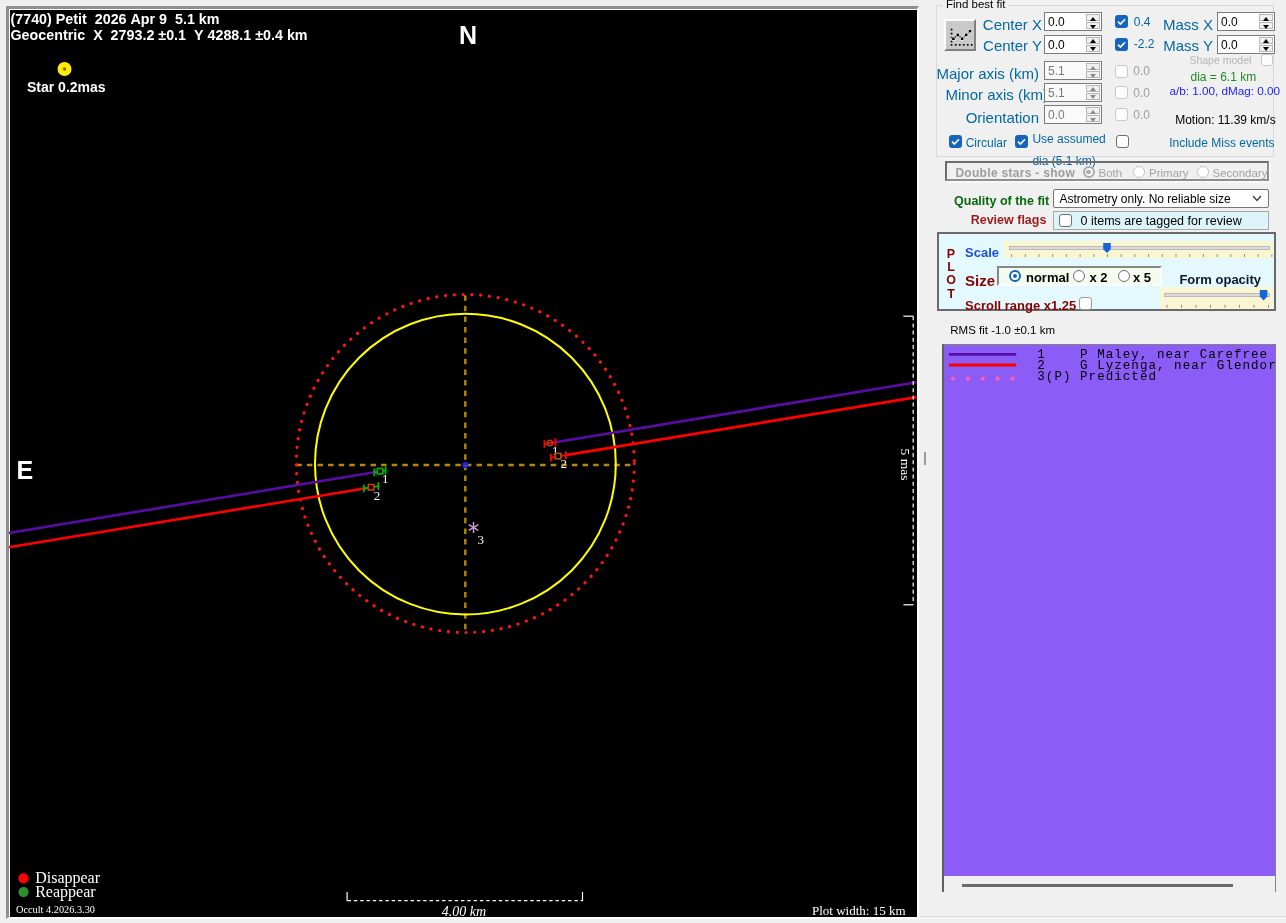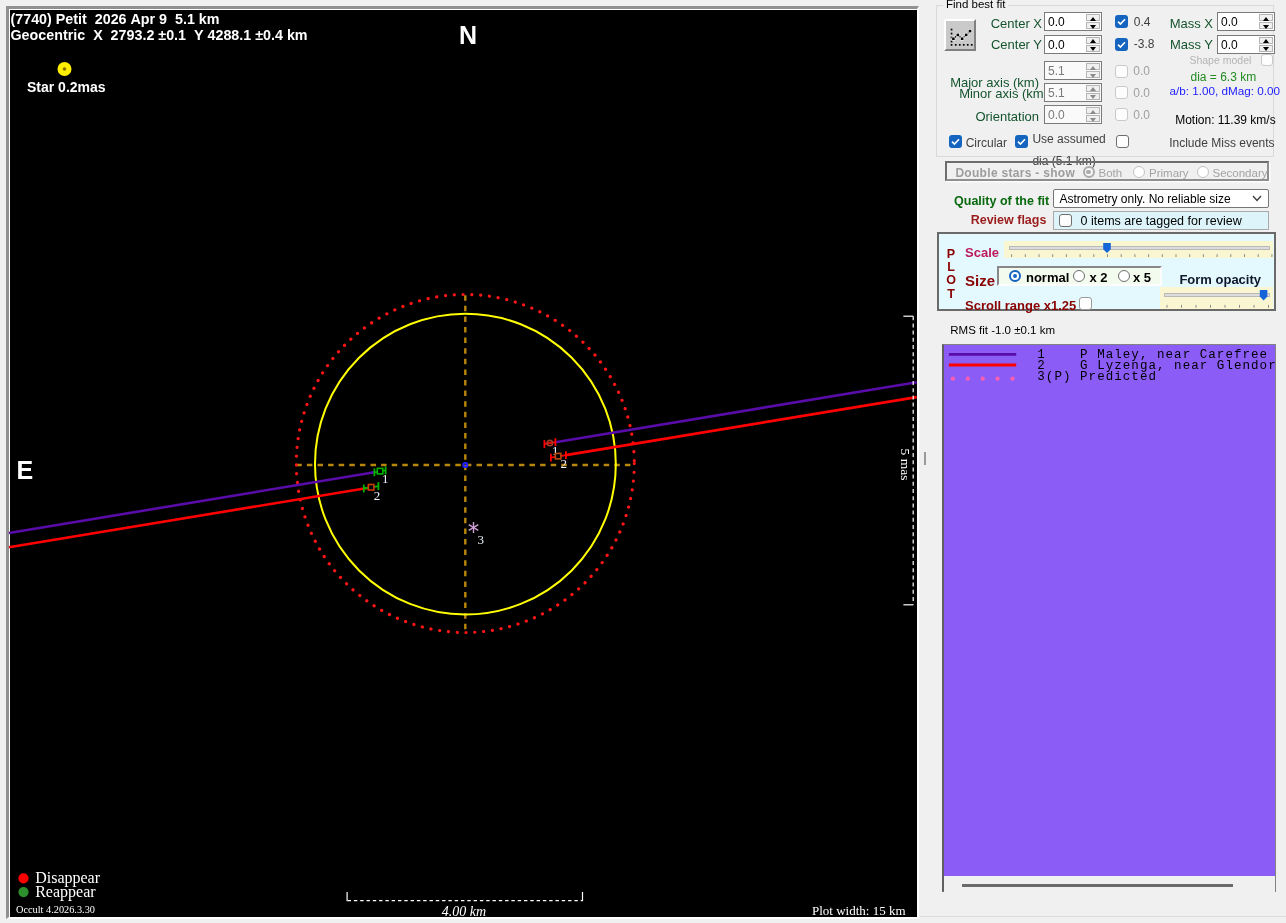--- a/index.html
+++ b/index.html
@@ -4,38 +4,38 @@
 <style>
   html,body{margin:0;padding:0;}
   body{width:1286px;height:923px;background:#f0f0f0;font-family:"Liberation Sans",sans-serif;position:relative;overflow:hidden;}
   .abs{position:absolute;}
   #plotpanel{left:5.5px;top:5.5px;width:908.2px;height:908.2px;background:#000;
     border-top:3px solid #909090;border-left:3px solid #909090;
     border-right:2px solid #ffffff;border-bottom:2px solid #ffffff;
     box-shadow:inset 1px 1px 0 #ffffff;}
   #plotsvg{position:absolute;left:0;top:0;}
   .abs svg{position:absolute;}
-  .rlabel{position:absolute;font-size:13px;color:#14532d;white-space:nowrap;}
+  .rlabel{position:absolute;font-size:15px;color:#0369a1;white-space:nowrap;}
   .num{position:absolute;width:56px;height:17px;background:#fff;border:1px solid #7a7a7a;}
   .num .v{position:absolute;left:3px;top:2px;font-size:12px;}
   .num .sp{position:absolute;right:1px;top:1px;width:14px;height:15px;}
   .num.dis{background:#fafafa;}
   .num.dis .v{color:#7a7a7a;}
   .spbtn{position:absolute;left:0;width:14px;height:7px;background:#f0f0f0;border:1px solid #b5b5b5;box-sizing:border-box;}
   .spbtn.up{top:0;} .spbtn.dn{top:8px;}
   .arr{position:absolute;left:3px;width:0;height:0;border-left:3.5px solid transparent;border-right:3.5px solid transparent;}
   .arr.u{top:1.5px;border-bottom:4px solid #000;}
   .arr.d{top:1.5px;border-top:4px solid #000;}
   .dis .arr.u{border-bottom-color:#8a8a8a;} .dis .arr.d{border-top-color:#8a8a8a;}
   .cb{position:absolute;width:13px;height:13px;box-sizing:border-box;border-radius:3px;}
   .cb.on{background:#1565c0;}
   .cb.off{background:#fff;border:1px solid #6e6e6e;}
   .cb.disoff{background:#fdfdfd;border:1px solid #c9c9c9;}
   .cb.on svg{position:absolute;left:0;top:0;}
-  .clabel{position:absolute;font-size:12px;color:#404040;white-space:nowrap;}
+  .clabel{position:absolute;font-size:12px;color:#0369a1;white-space:nowrap;}
   .glabel{color:#9f9f9f;}
   .rad{position:absolute;width:12px;height:12px;border-radius:50%;box-sizing:border-box;background:#fff;border:1px solid #6e6e6e;}
   .rad.sel{background:#fff;border:2.4px solid #1565c0;}
   .rad.sel::after{content:"";position:absolute;left:1.35px;top:1.35px;width:4.5px;height:4.5px;border-radius:50%;background:#1565c0;}
   .rad.dis{border:1px solid #c3c3c3;}
   .rad.seldis{background:#f6f6f6;border:2.4px solid #ababab;}
   .rad.seldis::after{content:"";position:absolute;left:1.35px;top:1.35px;width:4.5px;height:4.5px;border-radius:50%;background:#ababab;}
 </style>
 </head>
 <body>
@@ -149,21 +149,21 @@
         <rect x="18.9" y="12.6" width="2.6" height="2.6"></rect>
         <rect x="22.7" y="8.8" width="2.6" height="2.6"></rect>
   </g>
 </svg>
 </div>
 
 <div class="rlabel" style="right:244px;top:15.5px;">Center X</div>
 <div class="rlabel" style="right:244px;top:37.3px;">Center Y</div>
 <div class="rlabel" style="right:73px;top:15.5px;">Mass X</div>
 <div class="rlabel" style="right:73px;top:37.3px;">Mass Y</div>
-<div class="rlabel" style="right:247px;top:64.5px;margin-top:10px;">Major axis (km)</div>
+<div class="rlabel" style="right:247px;top:64.5px;">Major axis (km)</div>
 <div class="rlabel" style="right:238px;top:86px;">Minor axis (km)</div>
 <div class="rlabel" style="right:247px;top:108.5px;">Orientation</div>
 
 <div class="num" style="left:1044px;top:12px;">
     <span class="v">0.0</span>
     <span class="sp">
       <span class="spbtn up">
         <i class="arr u"></i>
       </span>
       <span class="spbtn dn">
@@ -242,33 +242,33 @@
     <svg width="13" height="13" viewBox="0 0 13 13">
       <polyline points="3,6.6 5.4,9 10,4.2" fill="none" stroke="#fff" stroke-width="1.6"></polyline>
     </svg>
   </div>
 <div class="clabel" style="left:1133.8px;top:14.8px;">0.4</div>
 <div class="cb on" style="left:1114.6px;top:37.5px;">
     <svg width="13" height="13" viewBox="0 0 13 13">
       <polyline points="3,6.6 5.4,9 10,4.2" fill="none" stroke="#fff" stroke-width="1.6"></polyline>
     </svg>
   </div>
-<div class="clabel" style="left:1133.8px;top:37.2px;">-3.8</div>
+<div class="clabel" style="left:1133.8px;top:37.2px;">-2.2</div>
 
 <div class="cb disoff" style="left:1114.6px;top:64.5px;"></div>
 <div class="clabel glabel" style="left:1133.3px;top:64.2px;">0.0</div>
 <div class="cb disoff" style="left:1114.6px;top:86px;"></div>
 <div class="clabel glabel" style="left:1133.3px;top:85.7px;">0.0</div>
 <div class="cb disoff" style="left:1114.6px;top:108.3px;"></div>
 <div class="clabel glabel" style="left:1133.3px;top:108px;">0.0</div>
 
 <div class="abs" style="right:34.7px;top:54px;font-size:10.5px;color:#b4b4b4;white-space:nowrap;">Shape model</div>
 <div class="cb disoff" style="left:1260.6px;top:54.2px;width:12px;height:12px;"></div>
 
-<div class="abs" style="left:1190.5px;top:70px;font-size:12px;color:#228b22;white-space:nowrap;">dia = 6.3 km</div>
+<div class="abs" style="left:1190.5px;top:70px;font-size:12px;color:#228b22;white-space:nowrap;">dia = 6.1 km</div>
 <div class="abs" style="left:1169.5px;top:83.6px;font-size:11.7px;color:#2222ff;white-space:nowrap;">a/b: 1.00, dMag: 0.00</div>
 <div class="abs" style="left:1175.2px;top:112.8px;font-size:12px;color:#000;white-space:nowrap;">Motion: 11.39 km/s</div>
 
 <div class="cb on" style="left:948.9px;top:135.4px;">
     <svg width="13" height="13" viewBox="0 0 13 13">
       <polyline points="3,6.6 5.4,9 10,4.2" fill="none" stroke="#fff" stroke-width="1.6"></polyline>
     </svg>
   </div>
 <div class="clabel" style="left:965.7px;top:135.6px;text-align:center;">Circular</div>
 <div class="cb on" style="left:1015px;top:135.4px;">
@@ -298,21 +298,21 @@
 </div>
 
 <div class="abs" style="right:239.6px;top:213px;font-size:12.5px;font-weight:bold;color:#9b1c1c;white-space:nowrap;">Review flags</div>
 <div class="abs" style="left:1052.5px;top:210.8px;width:214px;height:17px;background:#ddf5fa;border:1px solid #a9a9a9;">
   <span class="cb off" style="left:5px;top:2px;background:#fdfdfd;"></span>
   <span style="position:absolute;left:27px;top:2px;font-size:12.5px;">0 items are tagged for review</span>
 </div>
 
 <div class="abs" style="left:937px;top:231.9px;width:335px;height:75.5px;background:#e3f9fe;border:2px solid #6a6a6a;">
   <div style="position:absolute;left:6px;top:13.7px;width:12px;text-align:center;font-size:12.5px;font-weight:bold;color:#8b0000;line-height:13.4px;">P<br>L<br>O<br>T</div>
-  <div style="position:absolute;left:26px;top:11.3px;font-size:13px;font-weight:bold;color:#be185d;">Scale</div>
+  <div style="position:absolute;left:26px;top:11.3px;font-size:13px;font-weight:bold;color:#1d4ed8;">Scale</div>
 
   <div style="position:absolute;left:64.8px;top:7.5px;width:269px;height:17px;background:#fbf6d2;">
     <div style="position:absolute;left:5px;top:4.7px;width:259px;height:2px;background:#dcdcdc;border:1px solid #b9b9b9;"></div>
     <svg style="position:absolute;left:0;top:0;" width="269" height="17" viewBox="0 0 269 17">
       <g stroke="#8a8a8a" stroke-width="1">
         <line x1="7.6" y1="13.2" x2="7.6" y2="16"></line>
           <line x1="21.3" y1="13.2" x2="21.3" y2="16"></line>
           <line x1="35" y1="13.2" x2="35" y2="16"></line>
           <line x1="48.7" y1="13.2" x2="48.7" y2="16"></line>
           <line x1="62.4" y1="13.2" x2="62.4" y2="16"></line>

